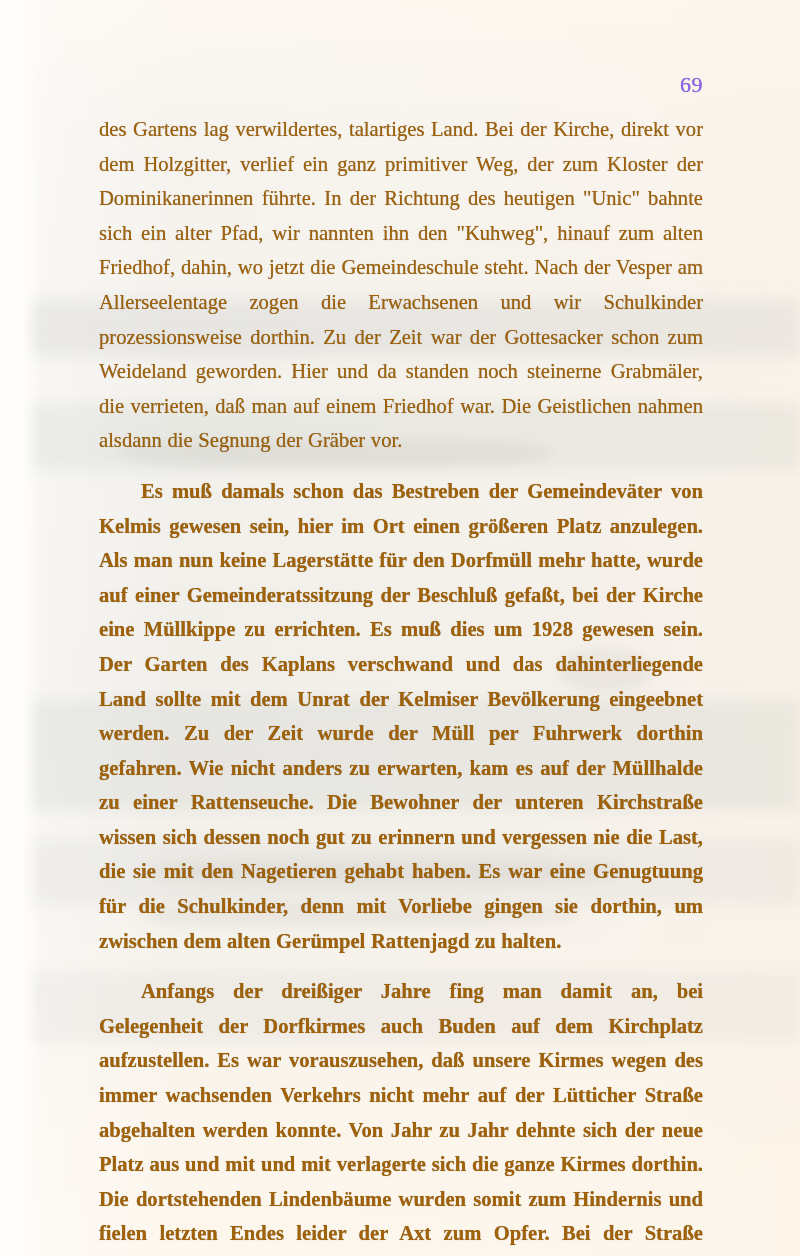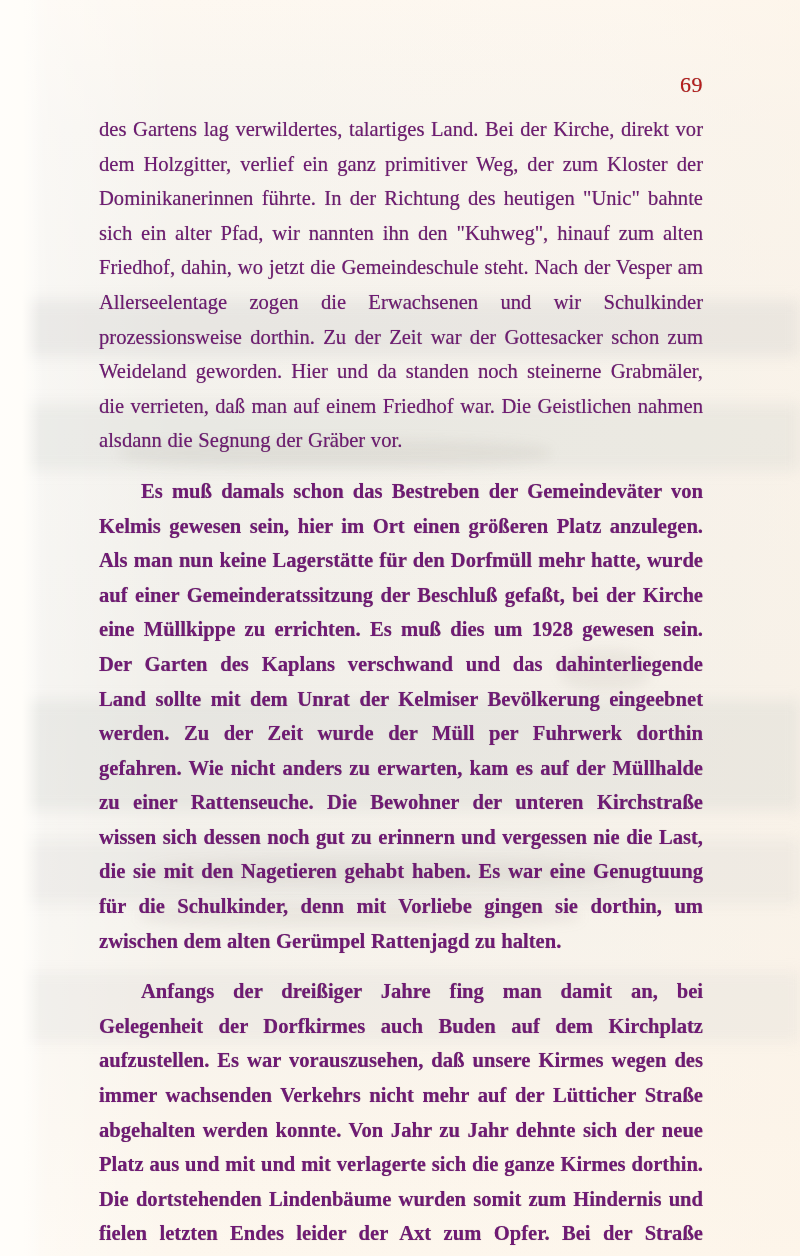--- a/index.html
+++ b/index.html
@@ -76,36 +76,36 @@
     position: absolute;
     left: 0; top: 0;
     width: 800px; height: 1256px;
   }
 
   .folio {
     position: absolute;
     top: 72px;
     right: 97px;
     font-size: 22px;
-    color: #b91c1c;
+    color: #8b5cf6;
     letter-spacing: 0.5px;
   }
 
   .textblock {
     position: absolute;
     left: 99px;
     top: 112px;
     width: 604px;
   }
 
   .para {
     margin: 0;
     font-size: 20.6px;
     line-height: 34.6px;
-    color: #701a75;
+    color: #a16207;
     text-align: justify;
     text-align-last: left;
     -webkit-hyphens: none;
     hyphens: none;
     word-spacing: 0.5px;
   }
   .para + .para {
     margin-top: 16px;
   }
   .para.indent {

